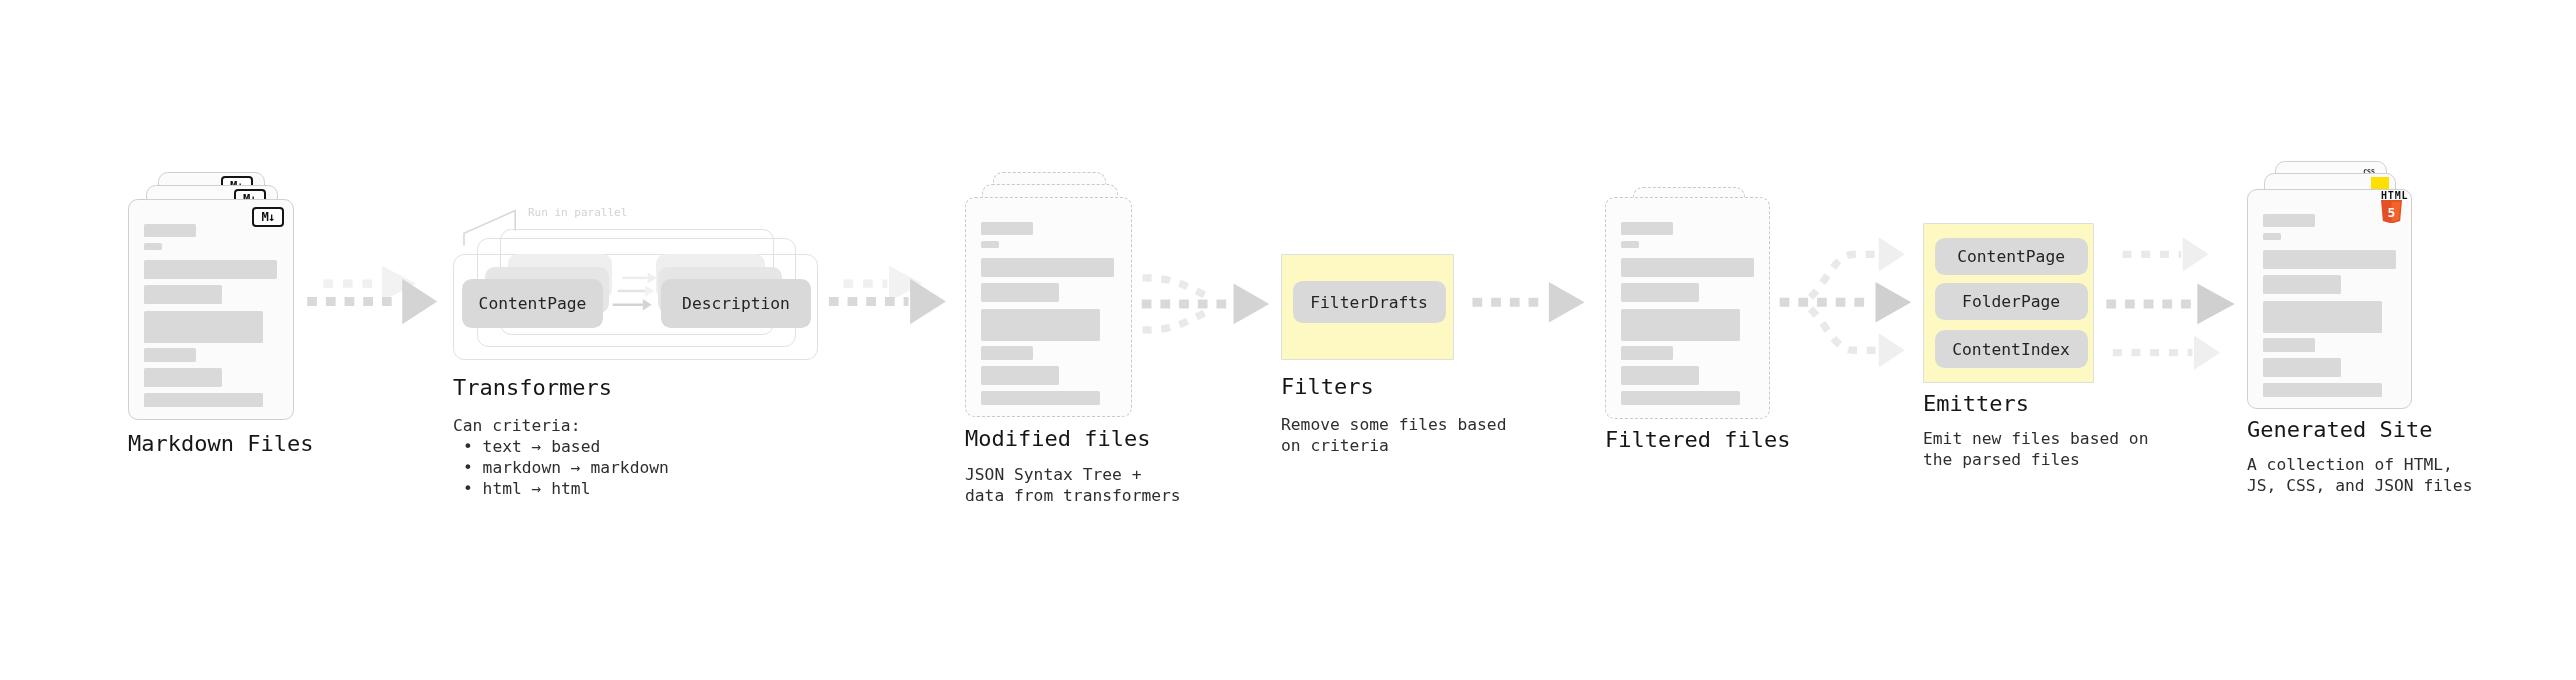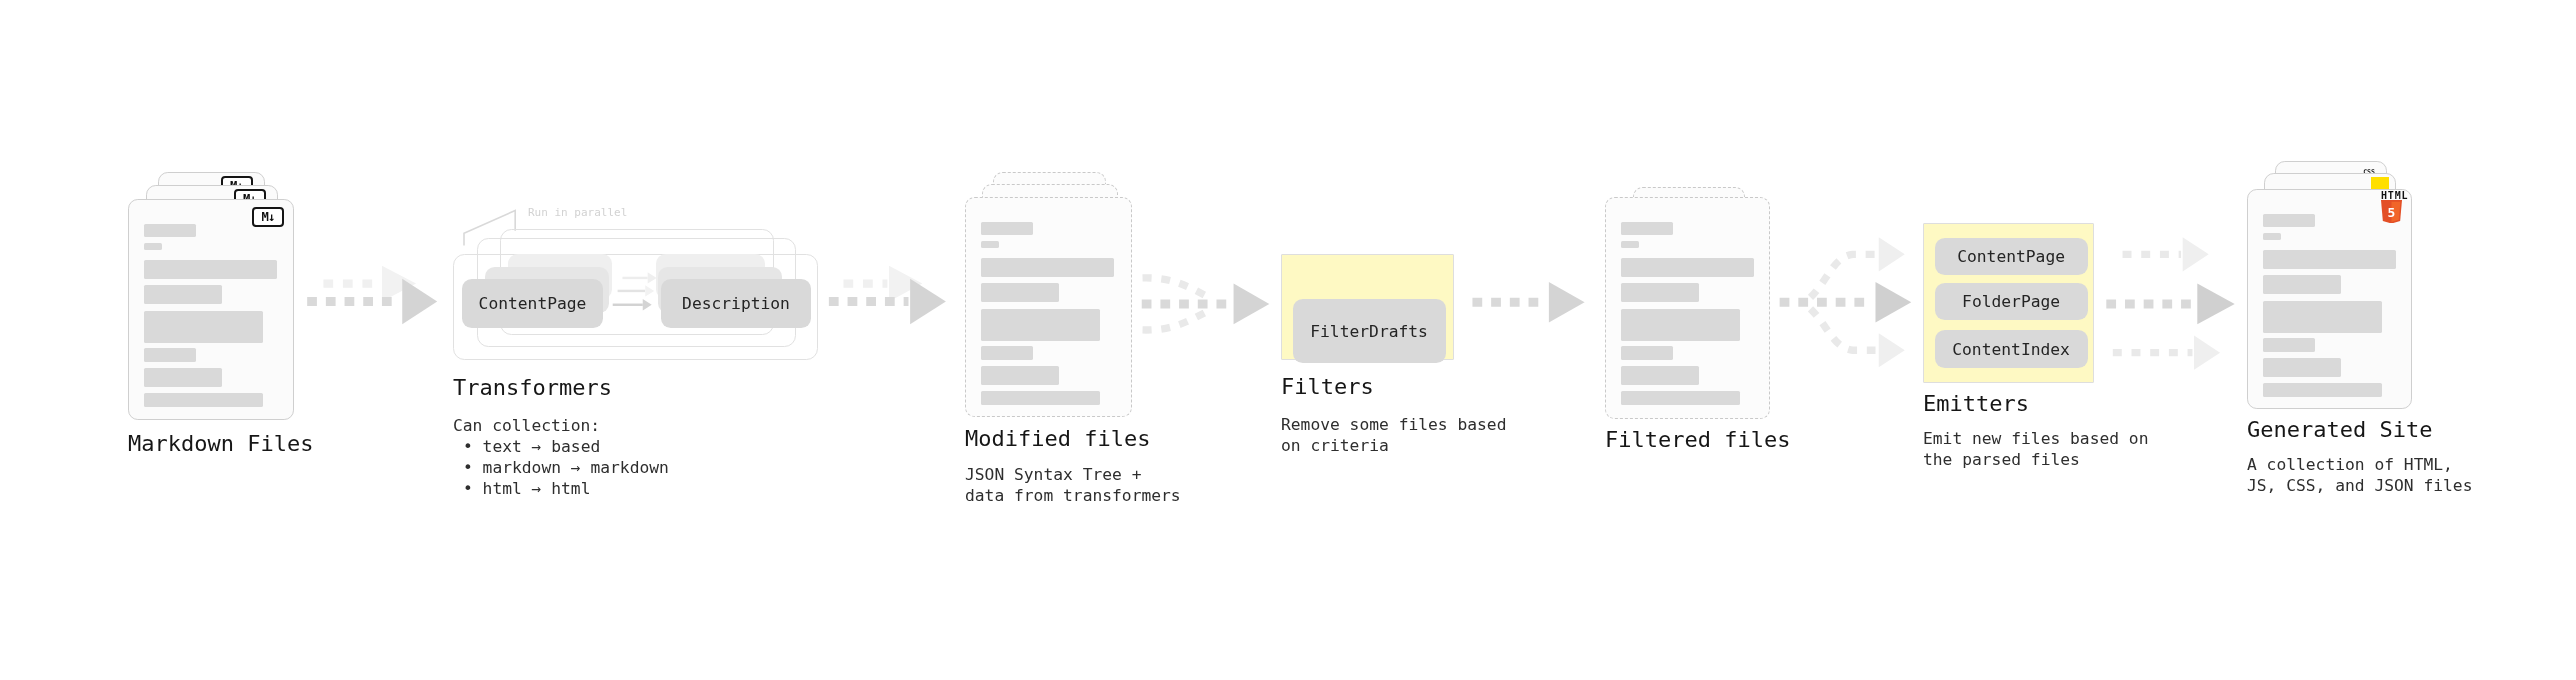--- a/index.html
+++ b/index.html
@@ -150,21 +150,21 @@
   <div class="outline" style="left:500px;top:229px;width:274px;height:106px;z-index:1"></div>
   <div class="outline" style="left:477px;top:238px;width:319px;height:109px;z-index:1"></div>
   <div class="outline" style="left:453px;top:254px;width:365px;height:106px;z-index:1"></div>
   <div class="pill ghost2" style="left:508px;top:254px;width:104px;height:45px;z-index:2"></div>
   <div class="pill ghost1" style="left:485px;top:267px;width:124px;height:46px;z-index:2"></div>
   <div class="pill" style="left:462px;top:279px;width:141px;height:49px;z-index:3">ContentPage</div>
   <div class="pill ghost2" style="left:656px;top:254px;width:109px;height:45px;z-index:2"></div>
   <div class="pill ghost1" style="left:658px;top:267px;width:124px;height:46px;z-index:2"></div>
   <div class="pill" style="left:661px;top:279px;width:150px;height:49px;z-index:3">Description</div>
   <div class="stage-title" style="left:453px;top:376px">Transformers</div>
-  <div class="stage-sub" style="left:453px;top:415px">Can collection:</div>
+  <div class="stage-sub" style="left:453px;top:415px">Can criteria:</div>
   <div class="bullets" style="left:463px;top:436px">
     <div>• text → based</div>
     <div>• markdown → markdown</div>
     <div>• html → html</div>
   </div>
 
   <div class="doc dashed" style="left:993px;top:172px;width:113px;height:220px;z-index:1"></div>
   <div class="doc dashed" style="left:982px;top:184px;width:136px;height:220px;z-index:2"></div>
   <div class="doc dashed" style="left:965px;top:197px;width:167px;height:220px;z-index:3">
     <div class="bars">
@@ -178,21 +178,21 @@
         <div class="bar" style="width: 119px; height: 14px; margin-bottom: 0px;"></div>
       </div>
   </div>
   <div class="stage-title" style="left:965px;top:427px">Modified files</div>
   <div class="stage-sub" style="left:965px;top:464px">
     <div>JSON Syntax Tree +</div>
     <div>data from transformers</div>
   </div>
 
   <div class="panel" style="left:1281px;top:254px;width:173px;height:106px;z-index:2">
-    <div class="pill" style="left:10.6px;top:44px;width:153px;height:64px">FilterDrafts</div>
+    <div class="pill" style="left:10.6px;top:26px;width:153px;height:42px">FilterDrafts</div>
   </div>
   <div class="stage-title" style="left:1281px;top:375px">Filters</div>
   <div class="stage-sub" style="left:1281px;top:414px">
     <div>Remove some files based</div>
     <div>on criteria</div>
   </div>
 
   <div class="doc dashed" style="left:1633px;top:187px;width:112px;height:220px;z-index:1"></div>
   <div class="doc dashed" style="left:1605px;top:197px;width:165px;height:222px;z-index:2">
     <div class="bars">

